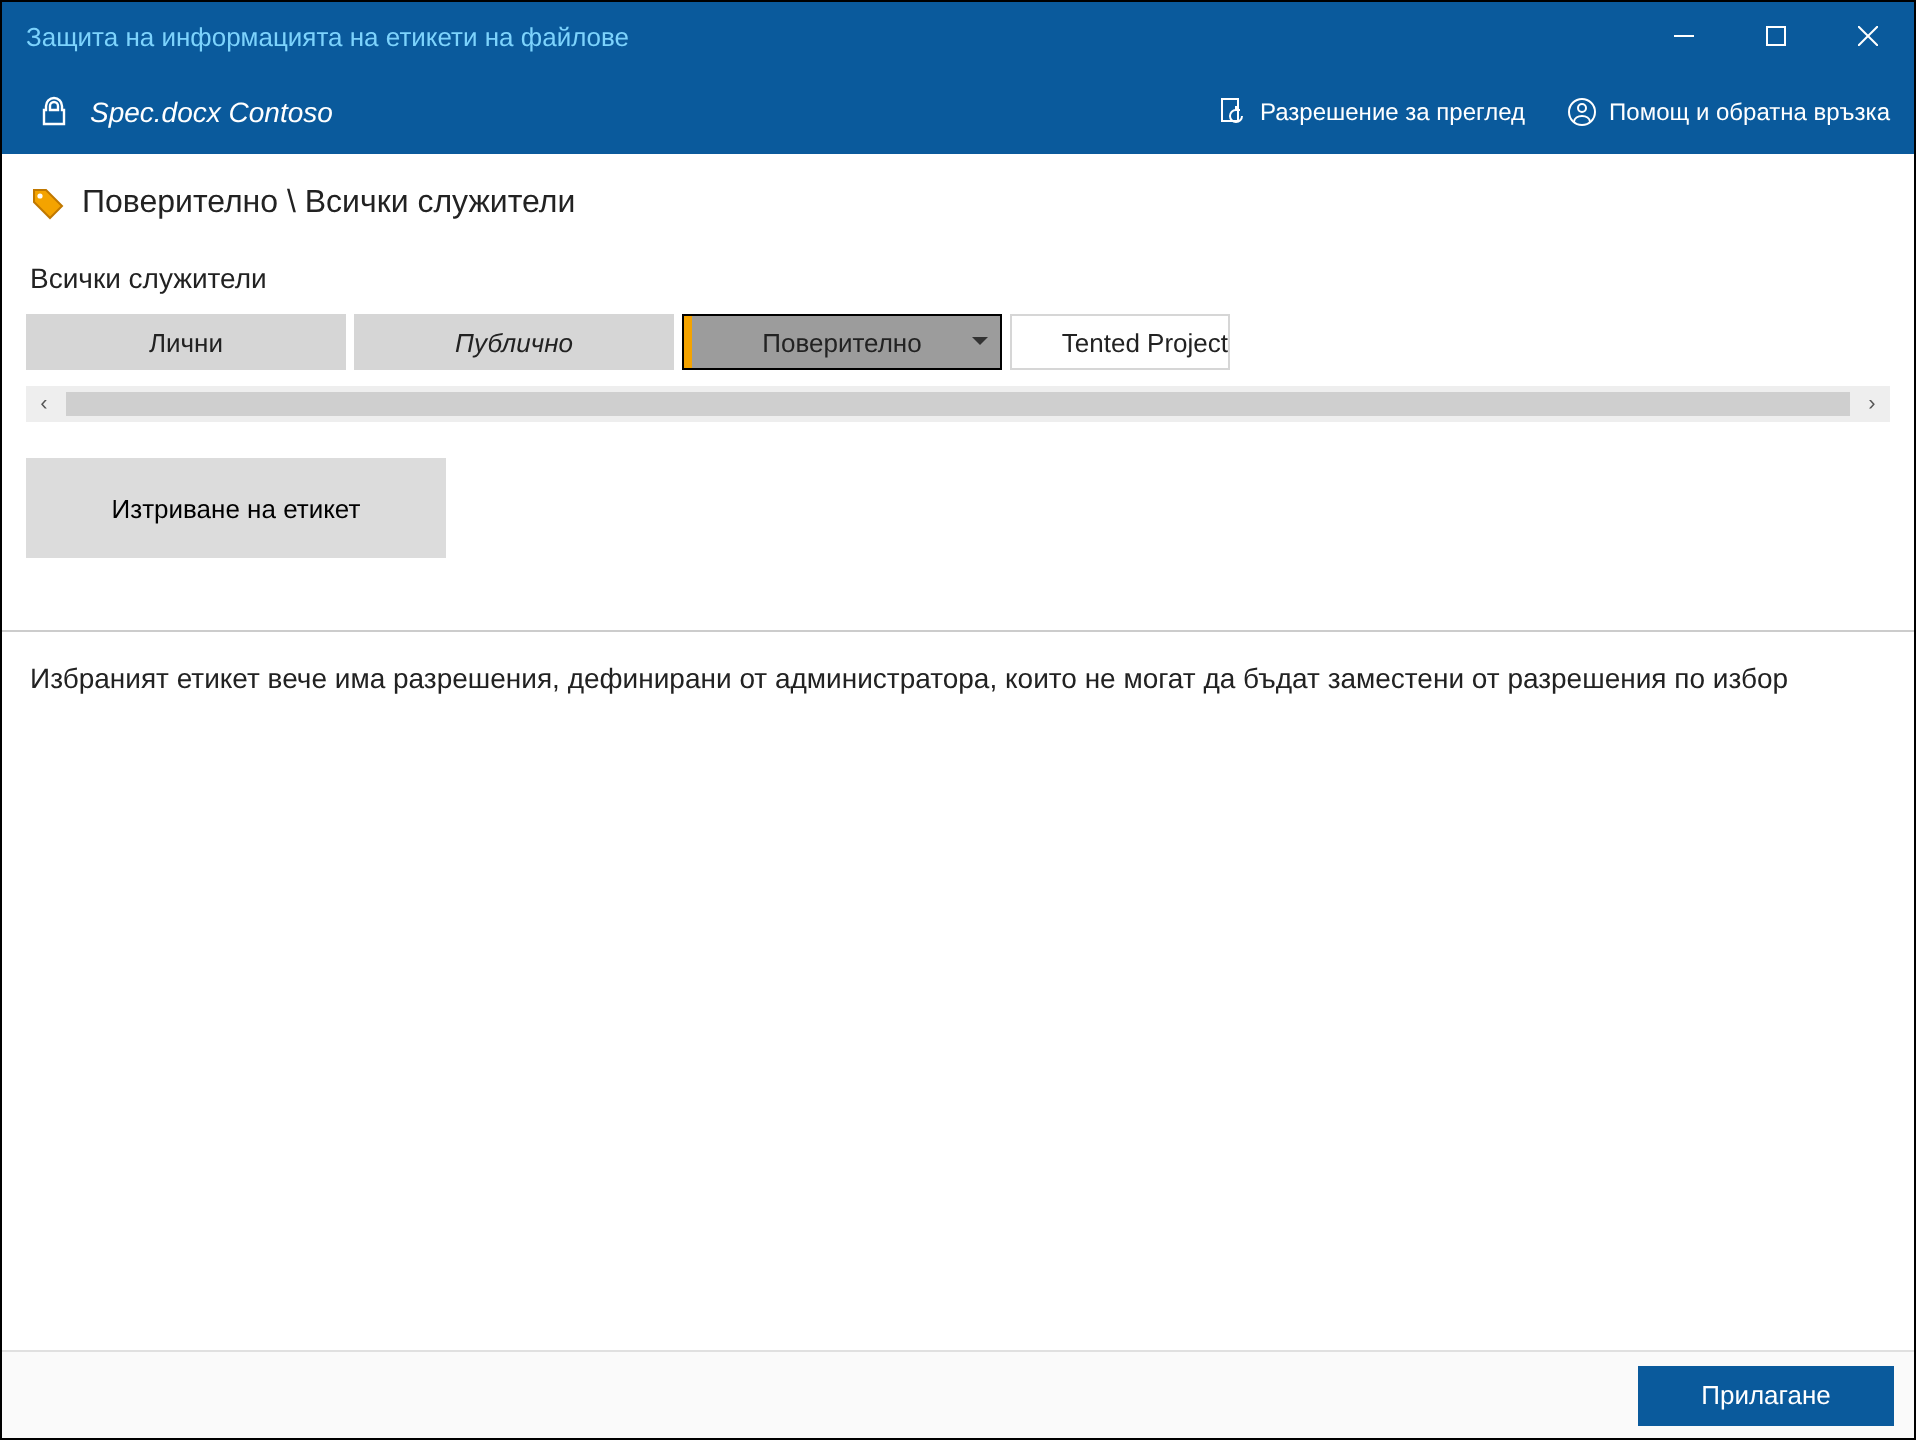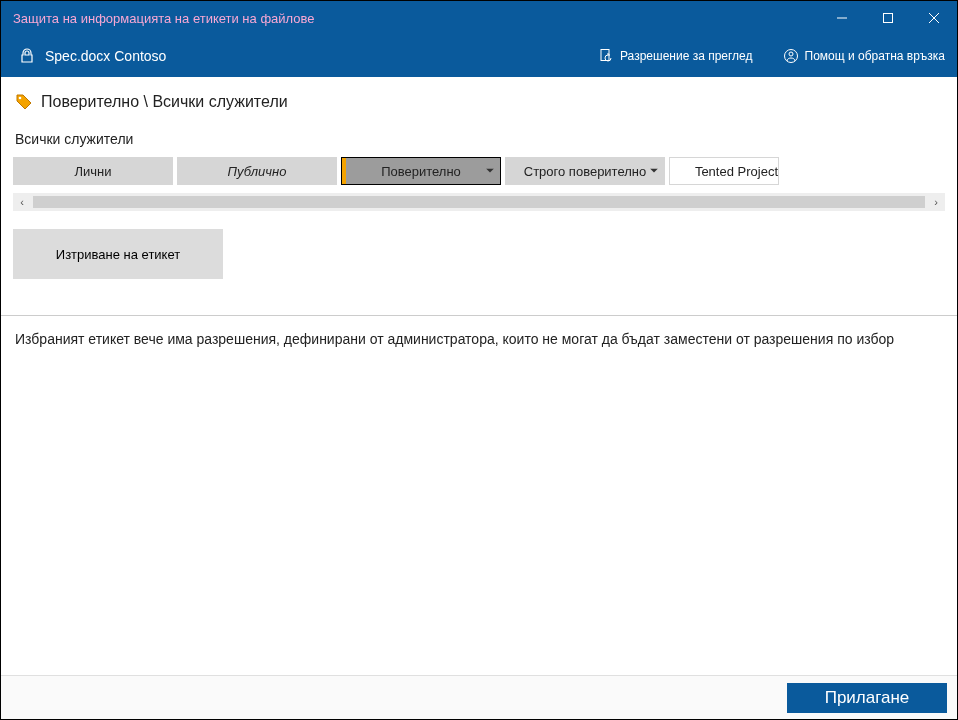--- a/index.html
+++ b/index.html
@@ -1,27 +1,27 @@
 <!DOCTYPE html>
 <html><head>
 <meta charset="utf-8">
 <style>
   * { box-sizing: border-box; }
   html, body { margin: 0; padding: 0; font-family: "Segoe UI", Arial, sans-serif; font-size: 13px; color: #222; }
   body { width: 958px; height: 720px; display: flex; flex-direction: column; background: #fff; border: 1px solid #000; }
 
   
-  .titlebar { background: #0a5a9c; height: 34px; display: flex; align-items: center; color: #f9a8d4; padding: 0 0 0 12px; font-size: 13px; }
+  .titlebar { background: #0a5a9c; height: 34px; display: flex; align-items: center; color: #7dd3fc; padding: 0 0 0 12px; font-size: 13px; }
   .titlebar .title-text { flex: 1; white-space: nowrap; overflow: hidden; }
   .winbtn { width: 46px; height: 34px; display: flex; align-items: center; justify-content: center; cursor: pointer; }
 
   
   .subheader { background: #0a5a9c; height: 42px; display: flex; align-items: center; color: #fff; padding: 0 12px 0 18px; font-size: 14px; }
-  .subheader .left { display: flex; align-items: center; gap: 10px; }
-  .subheader .right { margin-left: auto; display: flex; align-items: center; gap: 30px; font-size: 12px; }
+  .subheader .left { display: flex; align-items: center; gap: 10px; font-style: italic; }
+  .subheader .right { margin-left: auto; display: flex; align-items: center; gap: 20px; font-size: 12px; }
   .subheader .right .link { display: flex; align-items: center; gap: 6px; cursor: pointer; }
 
   
   .content { flex: 1; display: flex; flex-direction: column; padding: 16px 12px 0 12px; }
 
   .breadcrumb-row { display: flex; align-items: center; gap: 8px; margin-bottom: 20px; padding-left: 2px; }
   .breadcrumb-text { font-size: 16px; }
 
   .section-label { font-size: 14px; margin-bottom: 10px; padding-left: 2px; }
 
@@ -37,21 +37,21 @@
   .scroll-arrow { width: 18px; height: 18px; display: flex; align-items: center; justify-content: center; color: #555; font-size: 11px; cursor: pointer; }
   .scroll-thumb { height: 12px; background: #cfcfcf; flex: 1; margin: 0 2px; }
 
   .delete-btn { width: 210px; height: 50px; background: #dcdcdc; border: none; display: flex; align-items: center; justify-content: center; font-size: 13px; cursor: pointer; margin-bottom: 36px; }
 
   .admin-msg { font-size: 14px; border-top: 1px solid #ccc; padding-top: 14px; margin: 0 -12px; padding-left: 14px; line-height: 1.4; }
 
   .spacer { flex: 1; }
 
   .footer { height: 44px; display: flex; align-items: center; justify-content: flex-end; gap: 10px; padding: 0 10px; border-top: 1px solid #e0e0e0; background:#fafafa; }
-  .footer-btn { width: 160px; height: 30px; display: flex; align-items: center; justify-content: center; font-size: 17px; cursor: pointer; border: 2px solid #fca5a5; }
+  .footer-btn { width: 128px; height: 30px; display: flex; align-items: center; justify-content: center; font-size: 13px; cursor: pointer; border: 2px solid #fca5a5; }
   .apply-btn { background: #0a5a9c; color: #fff; border-color: #0a5a9c; }
   .close-btn { background: #dcdcdc; color: #222; }
 
   svg { display: block; }
 </style>
 </head>
 <body>
 
 <div class="titlebar">
   <div class="title-text">Защита на информацията на етикети на файлове</div>
@@ -128,28 +128,20 @@
       <span>Публично</span>
     </div>
     <div class="label-btn w3 selected">
       <span>Поверително</span>
       <span class="caret">
         <svg width="8" height="5" viewBox="0 0 8 5">
             <path d="M0 0l4 4 4-4z" fill="#333"></path>
           </svg>
       </span>
     </div>
-    <div class="label-btn w4">
-      <span>Строго поверително</span>
-      <span class="caret">
-        <svg width="8" height="5" viewBox="0 0 8 5">
-            <path d="M0 0l4 4 4-4z" fill="#333"></path>
-          </svg>
-      </span>
-    </div>
     <div class="label-btn w5 last">
       <span>Tented Project</span>
     </div>
   </div>
 
   <div class="scroll-track">
     <div class="scroll-arrow">‹</div>
     <div class="scroll-thumb"></div>
     <div class="scroll-arrow">›</div>
   </div>

